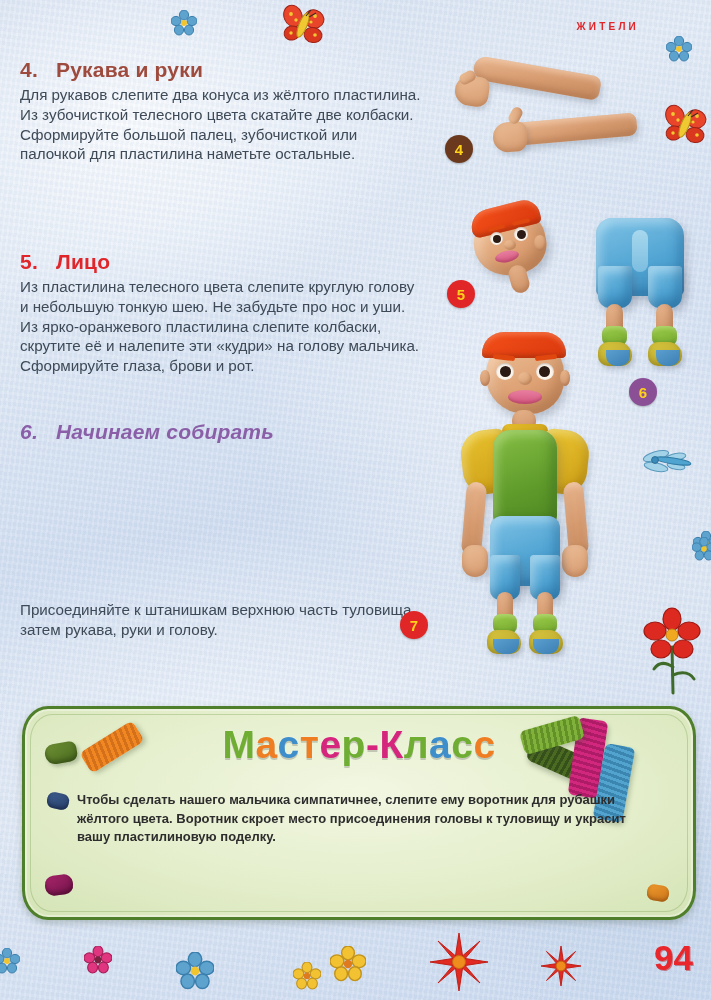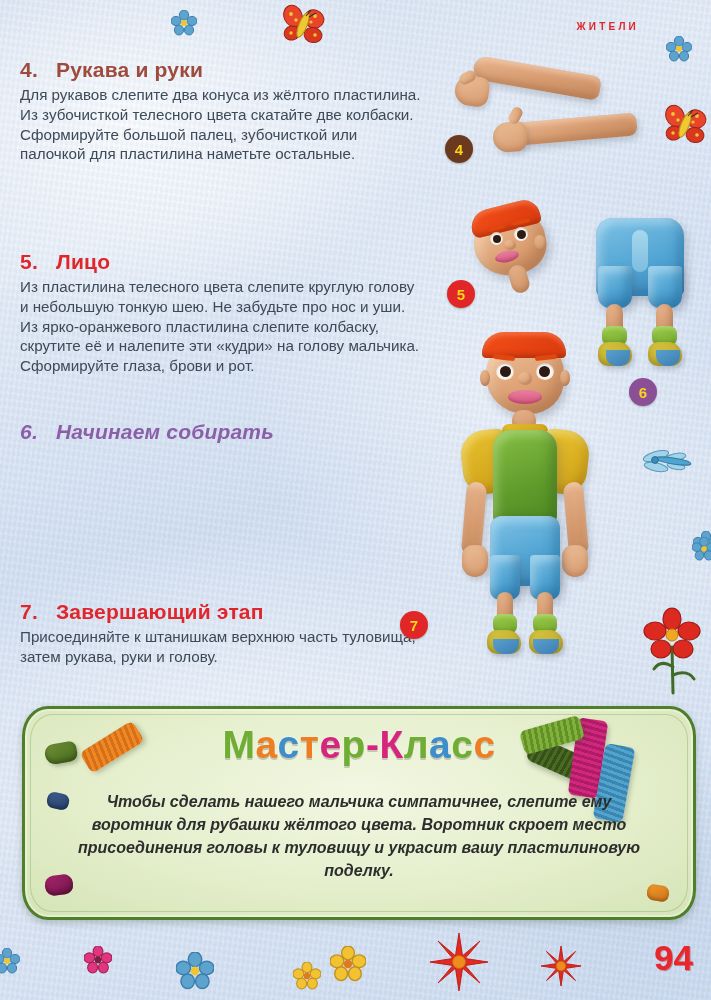--- a/index.html
+++ b/index.html
@@ -130,22 +130,22 @@
     position:absolute;left:0;right:0;top:14px;text-align:center;
     font-size:39px;font-weight:bold;letter-spacing:.5px;
     white-space:nowrap;
   }
   .mctitle span{
     display:inline-block;
     text-shadow:0 2px 0 rgba(0,0,0,.18), 0 0 2px rgba(255,255,255,.5);
   }
   .mctext{
     position:absolute;left:52px;right:52px;top:82px;
-    text-align:center;font-size:16px;line-height:1.43;
-    color:#2d2d2d;font-weight:bold;font-style:italic;
+    text-align:left;font-size:13px;line-height:1.43;
+    color:#2d2d2d;font-weight:bold;
   }
   .stick{position:absolute;border-radius:4px;}
 
   .pagenum{
     position:absolute;right:18px;bottom:22px;
     font-size:35px;font-weight:bold;color:#e8262b;
     text-shadow:1px 1px 0 rgba(180,20,25,.45);
   }
 </style>
 </head>
@@ -263,33 +263,30 @@
     <div class="h" style="color: rgb(158, 74, 60);">
       <span class="num">4.</span><span>Рукава и руки</span>
     </div>
     <p class="body">Для рукавов слепите два конуса из жёлтого пластилина. Из зубочисткой телесного цвета скатайте две колбаски. Сформируйте большой палец, зубочисткой или палочкой для пластилина наметьте остальные.</p>
   </div>
 
   <div class="col sect s5">
     <div class="h" style="color: rgb(224, 38, 43);">
       <span class="num">5.</span><span>Лицо</span>
     </div>
-    <p class="body">Из пластилина телесного цвета слепите круглую голову и небольшую тонкую шею.  Не забудьте про нос и уши. Из ярко-оранжевого пластилина слепите колбаску, скрутите её и налепите эти «кудри» на голову мальчика. Сформируйте глаза, брови и рот.</p>
+    <p class="body">Из пластилина телесного цвета слепите круглую голову и небольшую тонкую шею.  Не забудьте про нос и уши. Из ярко-оранжевого пластилина слепите колбаски, скрутите её и налепите эти «кудри» на голову мальчика. Сформируйте глаза, брови и рот.</p>
   </div>
 
   <div class="col sect s6">
     <div class="h" style="color: rgb(139, 95, 168);">
       <span class="num">6.</span><span>Начинаем собирать</span>
     </div>
   </div>
 
   <div class="col sect s7">
-    <div class="h" style="color: rgb(224, 38, 43);">
-      <span class="num">7.</span><span>Завершающий этап</span>
-    </div>
     <p class="body">Присоединяйте к штанишкам верхнюю часть туловища, затем рукава, руки и голову.</p>
   </div>
 
   <div class="photo" style="left:455px;top:62px;width:215px;height:105px;">
     <div class="arm" style="left:18px;top:4px;width:128px;height:24px;transform:rotate(10deg);border-radius:13px 9px 9px 13px;"></div>
     <div class="hand" style="left:0px;top:14px;transform:rotate(8deg);"></div>
     <div class="thumb" style="left:4px;top:10px;transform:rotate(-28deg);"></div>
     <div class="arm" style="left:52px;top:56px;width:130px;height:23px;transform:rotate(-5deg);border-radius:12px 9px 9px 12px;"></div>
     <div class="hand" style="left:38px;top:60px;transform:rotate(-4deg);"></div>
     <div class="thumb" style="left:52px;top:48px;transform:rotate(-62deg);"></div>

